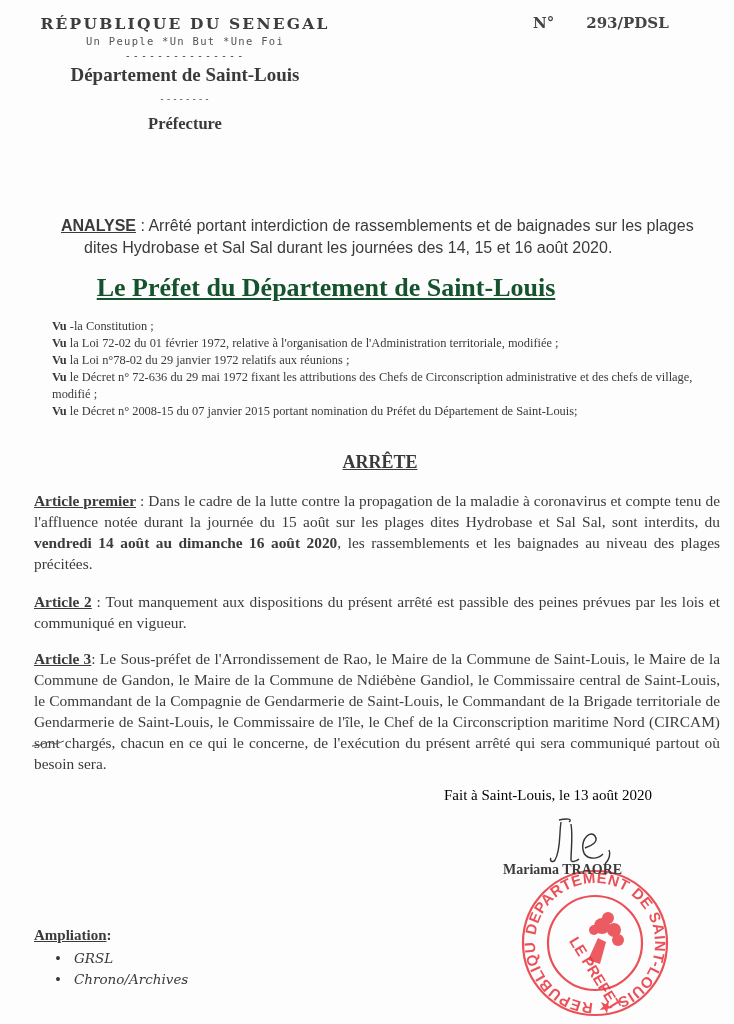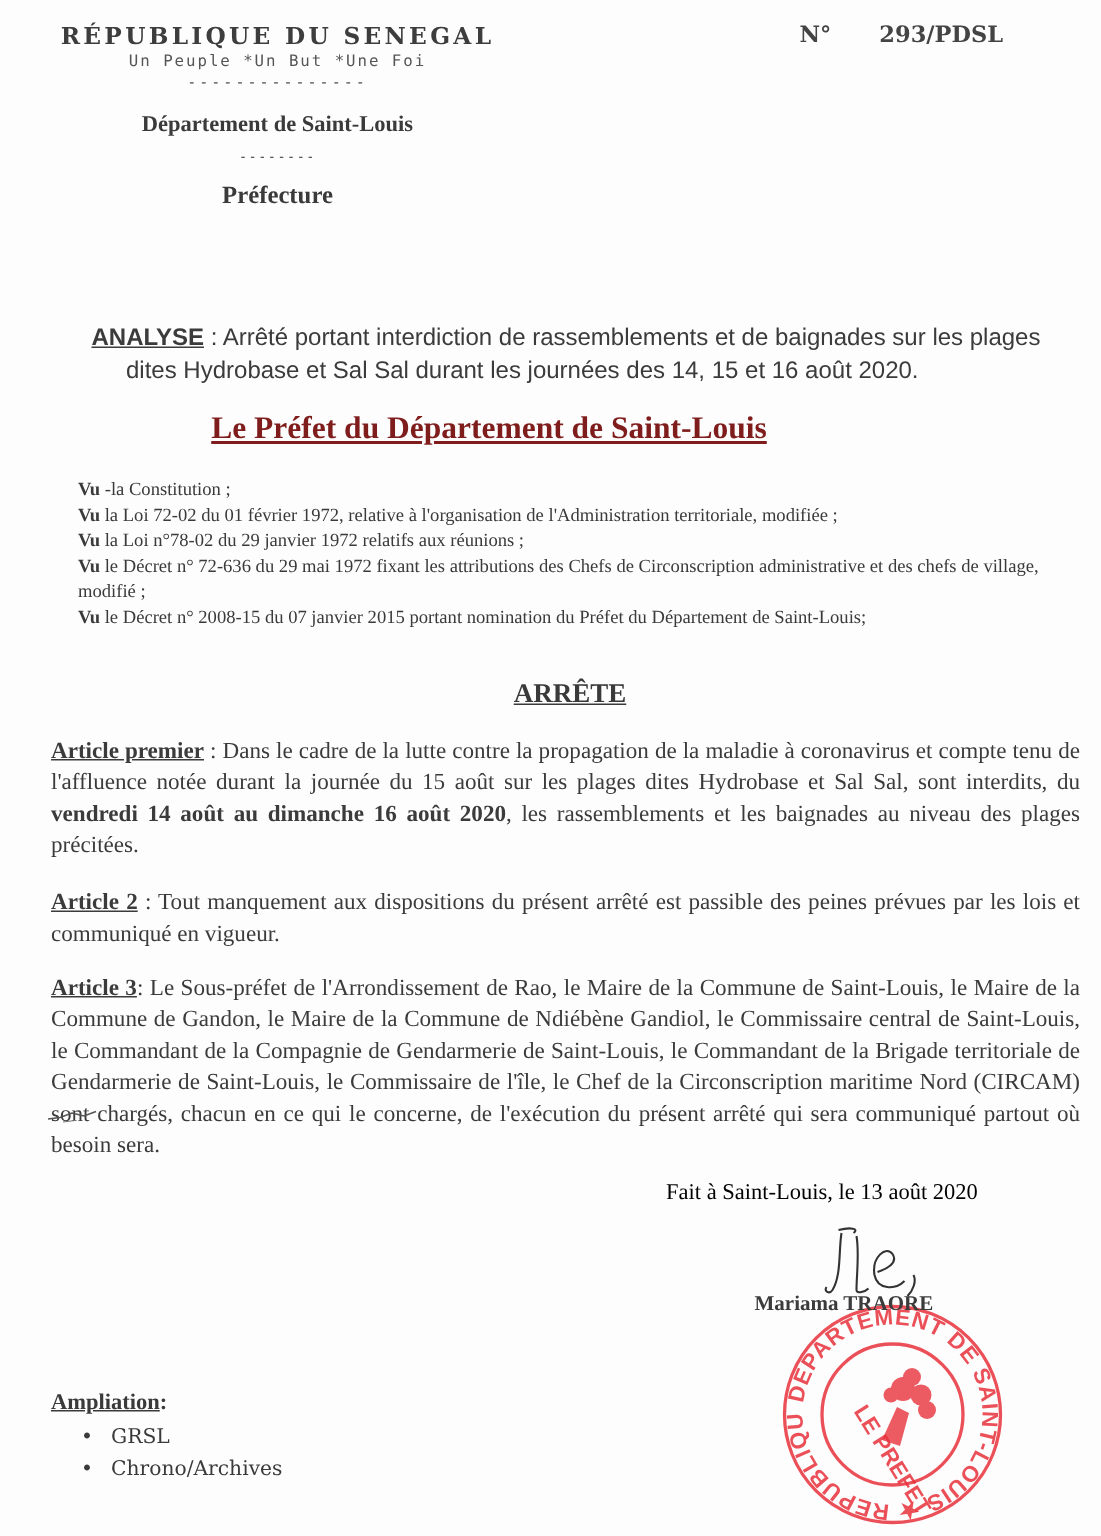--- a/index.html
+++ b/index.html
@@ -8,32 +8,32 @@
     background: #fdfdfd; color: #3a3a3a;
     font-family: "Liberation Serif", serif;
   }
   .abs { position: absolute; }
   .c { text-align: center; }
   .hdr-left { left: 20px; top: 14px; width: 330px; }
   .rep { font-family: "DejaVu Serif", serif; font-weight: bold; font-size: 15.5px; letter-spacing: 2.2px; color: #3d3d3d; }
   .motto { font-family: "DejaVu Sans Mono", monospace; font-size: 10.5px; letter-spacing: 1.3px; color: #555; margin-top: 2px; text-align: center; }
   .dash1 { font-family: "DejaVu Sans Mono", monospace; font-size: 10px; letter-spacing: 2px; color: #444; margin-top: 3px; }
   .region { font-size: 16px; margin-top: 8px; }
-  .dept { font-size: 15px; font-weight: bold; margin-top: 14px; }
+  .dept { font-size: 19px; font-weight: bold; margin-top: 3px; }
   .dash2 { font-family: "DejaVu Sans Mono", monospace; font-size: 9px; letter-spacing: 1px; margin-top: 8px; }
   .pref { font-size: 16.5px; font-weight: bold; margin-top: 10px; }
 
   .num { left: 533px; top: 14px; font-family: "DejaVu Serif", serif; font-size: 15px; font-weight: bold; color: #444; }
   .num .val { margin-left: 32px; }
 
   .analyse { left: 36px; top: 215px; width: 680px; font-family: "Liberation Sans Narrow", "Liberation Sans", sans-serif; font-size: 16px; line-height: 22px; color: #3b3b3b; }
   .analyse .lbl { font-weight: bold; text-decoration: underline; margin-left: 25px; }
   .analyse .l2 { padding-left: 48px; text-align: left; }
 
-  .prefet { left: 0; top: 273px; width: 652px; font-size: 21px; font-weight: bold; text-decoration: underline; color: #7f1d1d; }
+  .prefet { left: 0; top: 273px; width: 652px; font-size: 26px; font-weight: bold; text-decoration: underline; color: #14532d; }
 
   .vus { left: 52px; top: 318px; width: 670px; font-size: 12.4px; line-height: 17px; color: #3a3a3a; }
   .vus .vu { font-weight: bold; }
 
   .arrete { left: 0; top: 452px; width: 734px; font-size: 18px; font-weight: bold; text-decoration: underline; padding-left: 26px; box-sizing: border-box; }
 
   .art { left: 34px; width: 686px; font-size: 15.4px; line-height: 21px; text-align: justify; color: #3b3b3b; }
   .art .lbl { font-weight: bold; text-decoration: underline; }
   .art1 { top: 490px; }
   .art2 { top: 591px; }
@@ -41,21 +41,21 @@
   .strong { font-weight: bold; }
 
   .fait { left: 444px; top: 787px; font-size: 15px; color: #000000; }
   .sig-name { left: 503px; top: 862px; font-size: 14px; font-weight: bold; color: #3b3b3b; z-index: 2; }
   .sig { left: 547px; top: 816px; z-index: 3; }
   .stamp { left: 520px; top: 868px; z-index: 1; }
 
   .ampl { left: 34px; top: 927px; font-size: 15px; }
   .ampl .lbl { font-weight: bold; text-decoration: underline; }
   .ampl ul { margin: 4px 0 0 0; padding-left: 38px; list-style: none; }
-  .ampl li { font-family: "DejaVu Serif", serif; font-size: 13.5px; line-height: 21px; }
+  .ampl li { font-family: "DejaVu Serif", serif; font-size: 13.5px; line-height: 21px; font-style: italic; }
   .ampl li::before { content: "\2022"; display: inline-block; width: 20px; margin-left: -18px; font-family: "DejaVu Sans", sans-serif; }
   .mark { left: 30px; top: 737px; }
 </style>
 </head>
 <body>
 
 <div class="abs hdr-left c">
   <div class="rep">RÉPUBLIQUE  DU SENEGAL</div>
   <div class="motto">Un Peuple *Un But *Une Foi</div>
   <div class="dash1">---------------</div>

